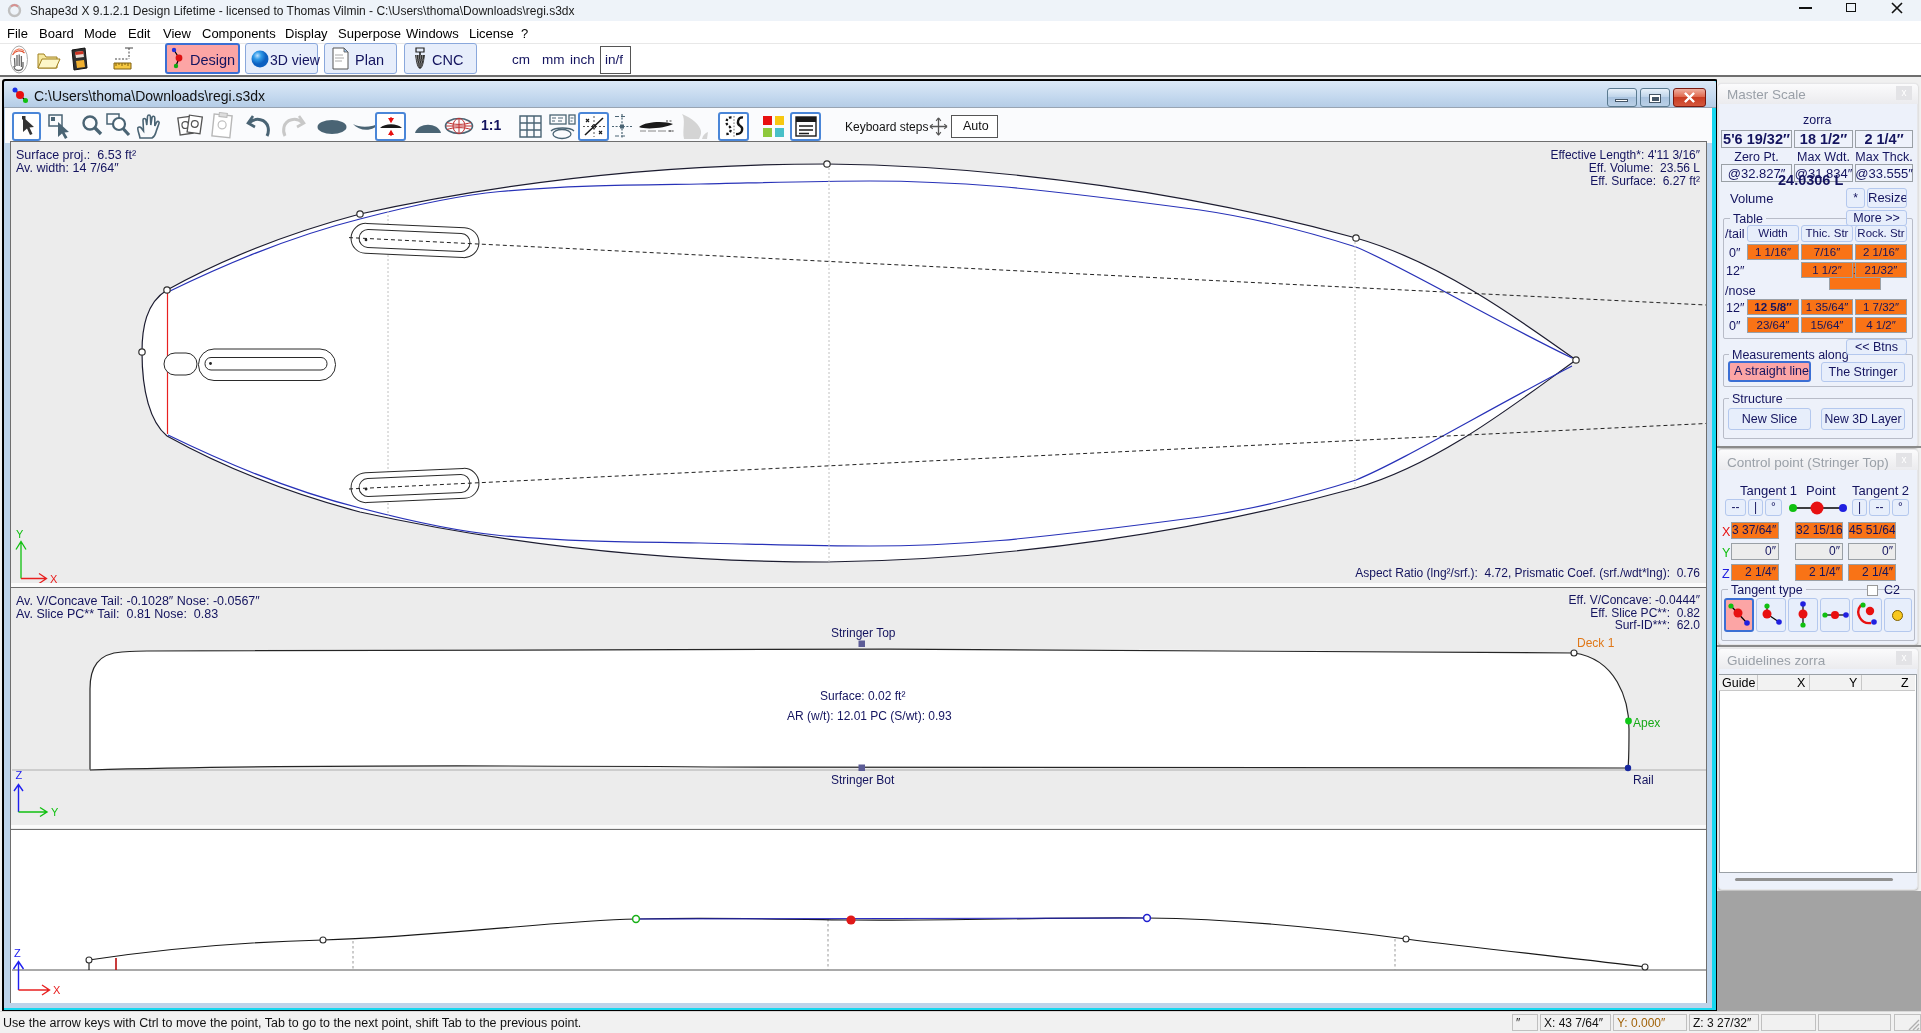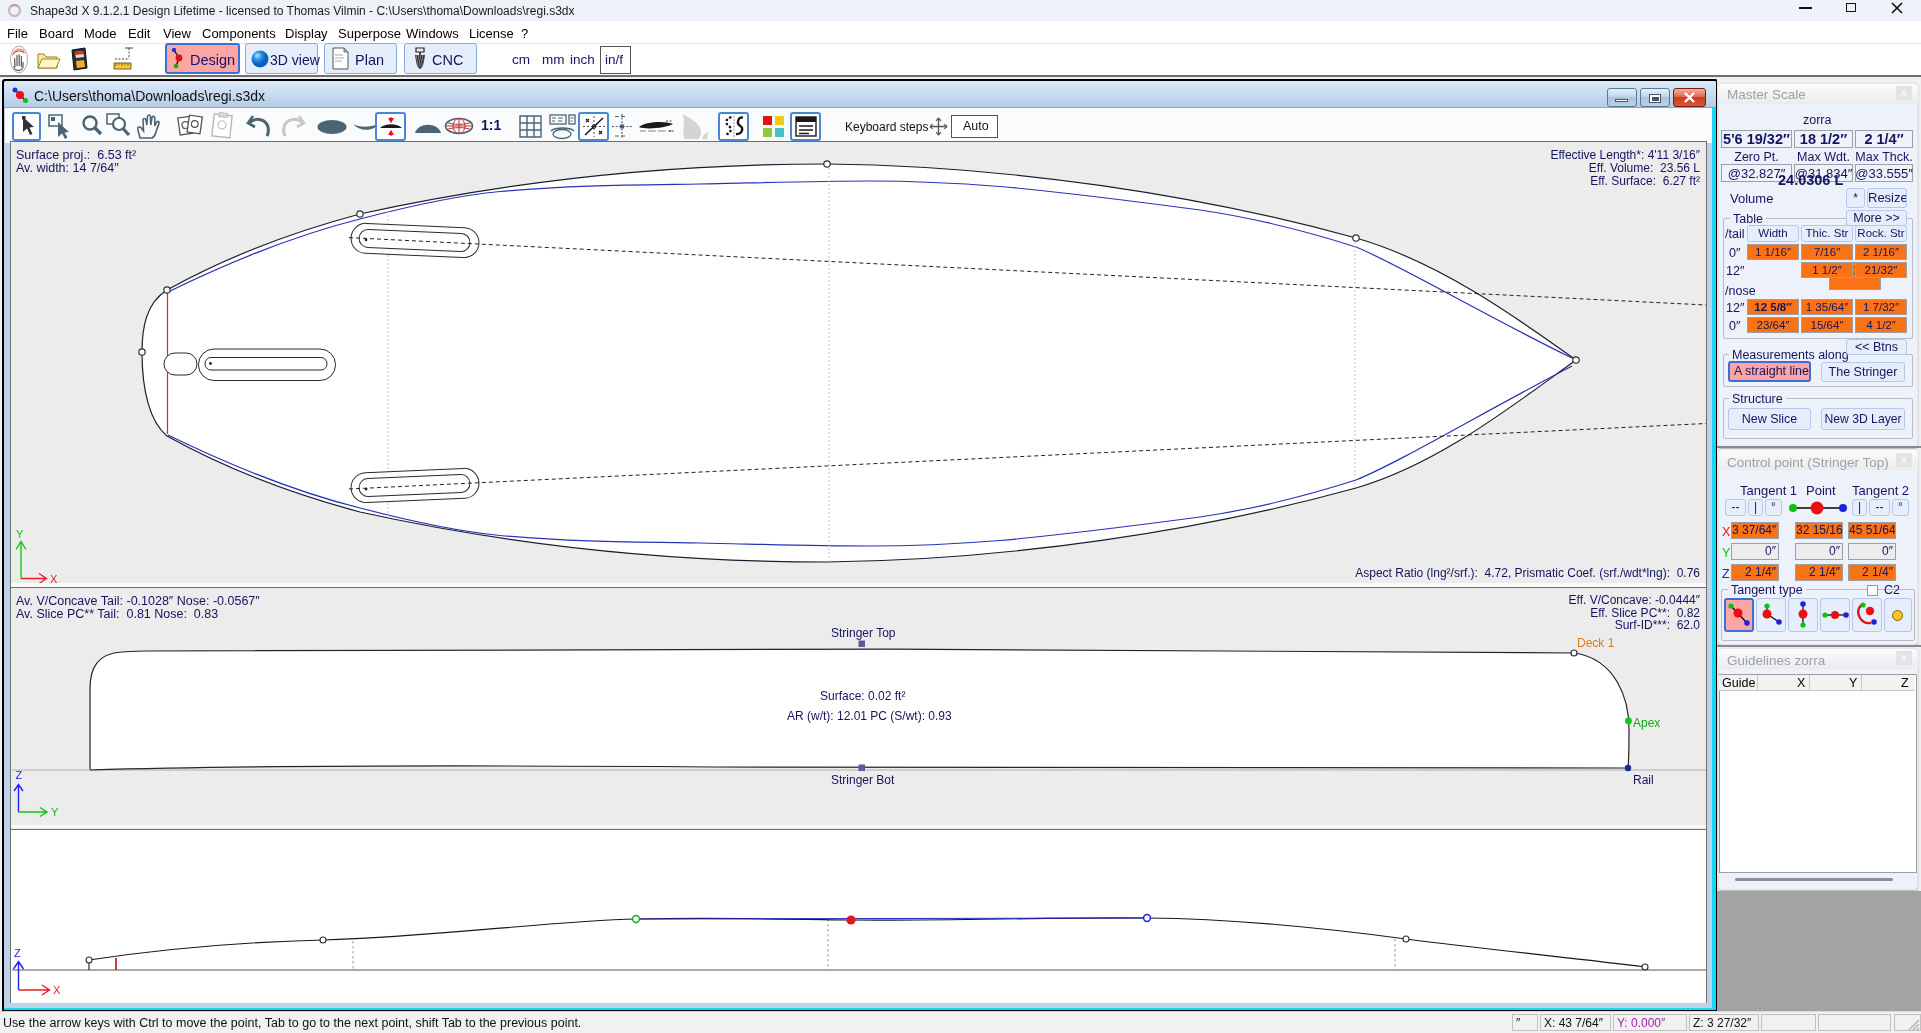--- a/index.html
+++ b/index.html
@@ -580,21 +580,21 @@
 <div class="abs" style="left:1717px;top:891px;width:204px;height:120px;background:#a3a3a3;"></div>
 </div>
 
 <div class="abs" style="left:0;top:1011px;width:1921px;height:22px;background:#f1f1f1;border-top:1px solid #d8d8d8;"></div>
 <div class="abs" style="left:3px;top:1016px;font-size:12.5px;color:#111;">Use the arrow keys with Ctrl to move the point, Tab to go to the next point, shift Tab to the previous point.</div>
 <div class="abs" style="left:1512px;top:1014px;width:26px;height:17px;border:1px solid #c0c0c0;"></div>
 <div class="abs" style="left:1516px;top:1016px;font-size:12px;color:#111;">″</div>
 <div class="abs" style="left:1540px;top:1014px;width:71px;height:17px;border:1px solid #c0c0c0;"></div>
 <div class="abs" style="left:1544px;top:1016px;font-size:12px;color:#111;">X: 43 7/64″</div>
 <div class="abs" style="left:1613px;top:1014px;width:74px;height:17px;border:1px solid #c0c0c0;"></div>
-<div class="abs" style="left:1617px;top:1016px;font-size:12px;color:#a21caf;">Y: 0.000″</div>
+<div class="abs" style="left:1617px;top:1016px;font-size:12px;color:#a16207;">Y: 0.000″</div>
 <div class="abs" style="left:1689px;top:1014px;width:70px;height:17px;border:1px solid #c0c0c0;"></div>
 <div class="abs" style="left:1693px;top:1016px;font-size:12px;color:#111;">Z: 3 27/32″</div>
 <div class="abs" style="left:1761px;top:1014px;width:55px;height:17px;border:1px solid #c0c0c0;"></div>
 <div class="abs" style="left:1818px;top:1014px;width:73px;height:17px;border:1px solid #c0c0c0;"></div>
 <div class="abs" style="left:1894px;top:1014px;width:27px;height:17px;border:1px solid #c0c0c0;"></div>
 <svg class="abs" style="left:1908px;top:1019px;" width="12" height="12">
     <path d="M11,1 L1,11 M11,5 L5,11 M11,9 L9,11" stroke="#b0b0b0" stroke-width="1.4"></path>
   </svg>
 
 </body></html>

